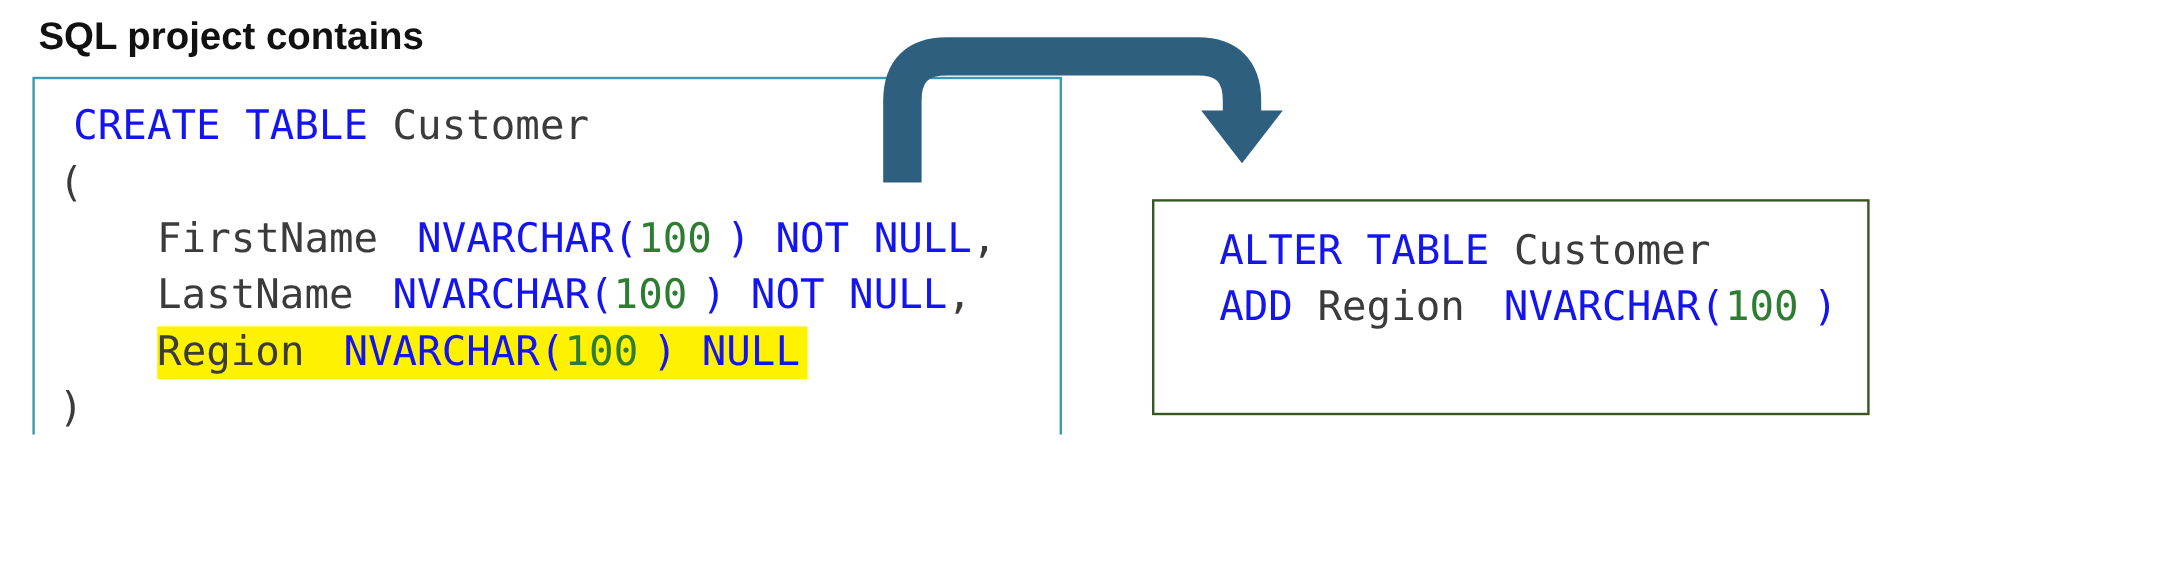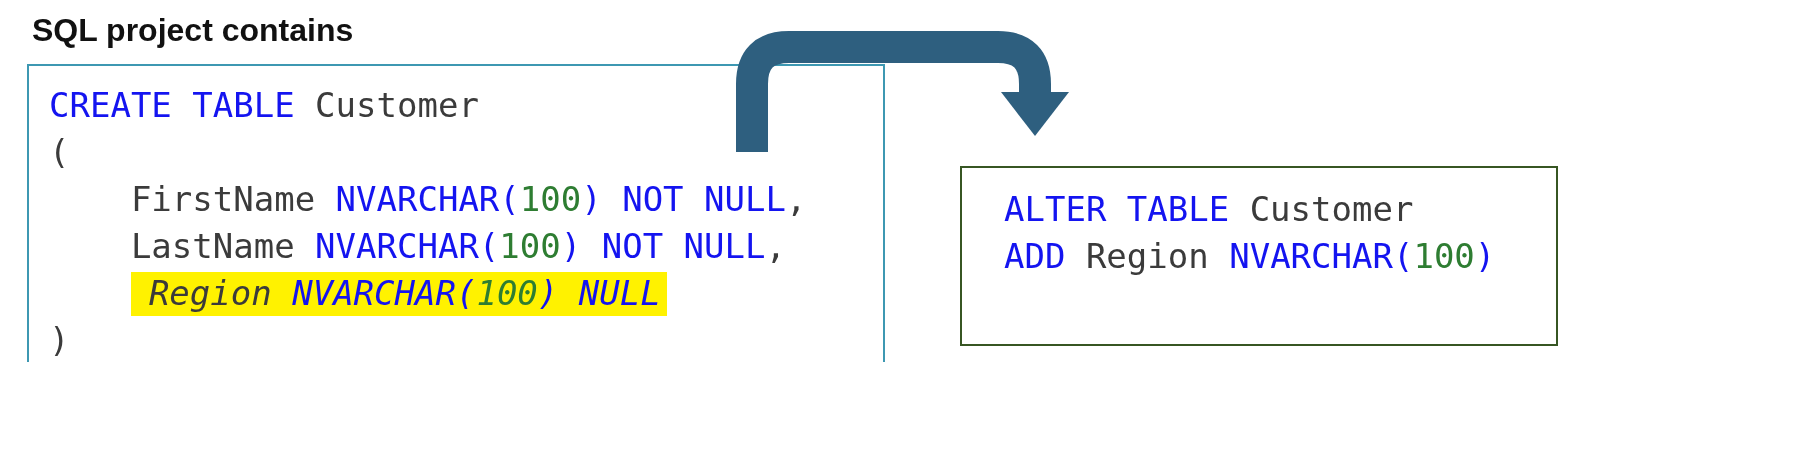--- a/index.html
+++ b/index.html
@@ -48,27 +48,26 @@
   }
   .code{
     font-family:"DejaVu Sans Mono","Liberation Mono",monospace;
     font-size:34px;
     line-height:47px;
     color:var(--id);
     white-space:pre;
   }
   .left-code{padding:16px 0 0 20px;}
   .right-code{padding:18px 0 0 26px;}
-  .tok-kw{color:var(--kw);}
+  .tok-kw{color:var(--kw);margin-left:12px;}
   .tok-id{color:var(--id);}
   .tok-num{color:var(--num);}
   .hl{
     background:var(--hl);
-    font-style:italic;
-    padding:1px 6px 3px 18px;
+    padding:1px 6px 3px 0;
   }
   .arrow-layer{
     position:absolute;
     left:0;top:0;width:1800px;height:469px;
     pointer-events:none;
   }
 </style>
 </head>
 <body>
 

